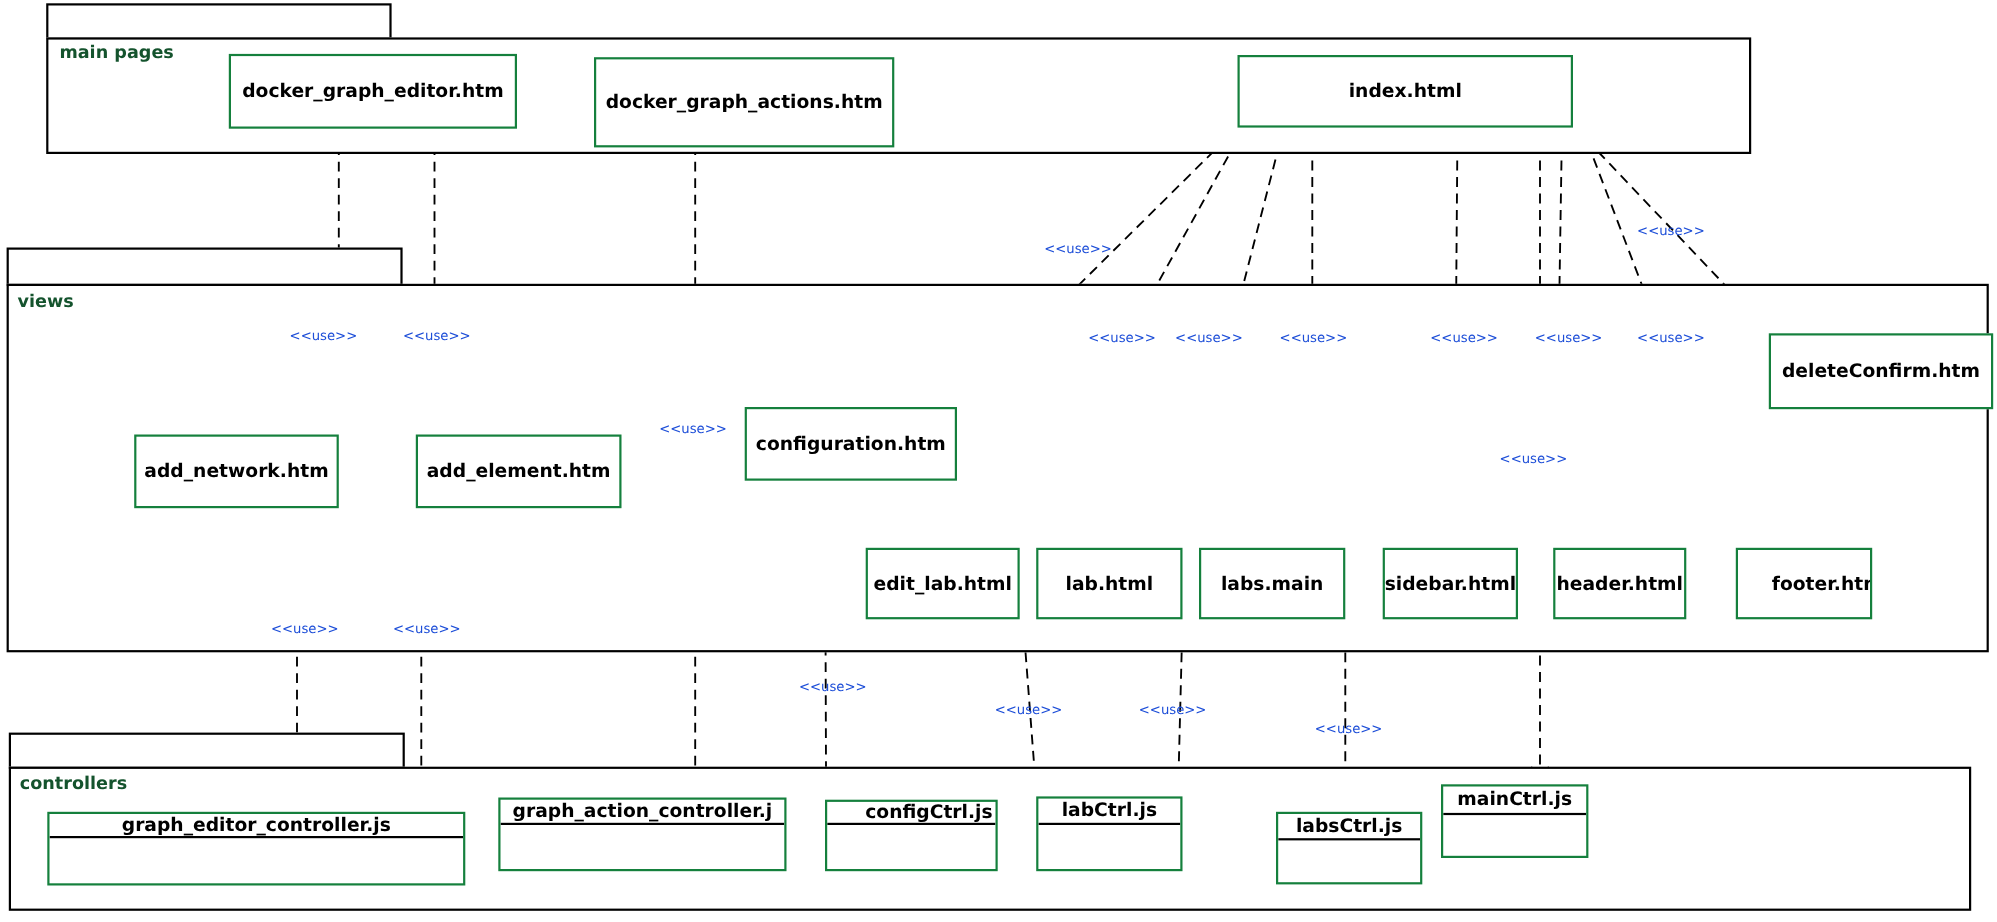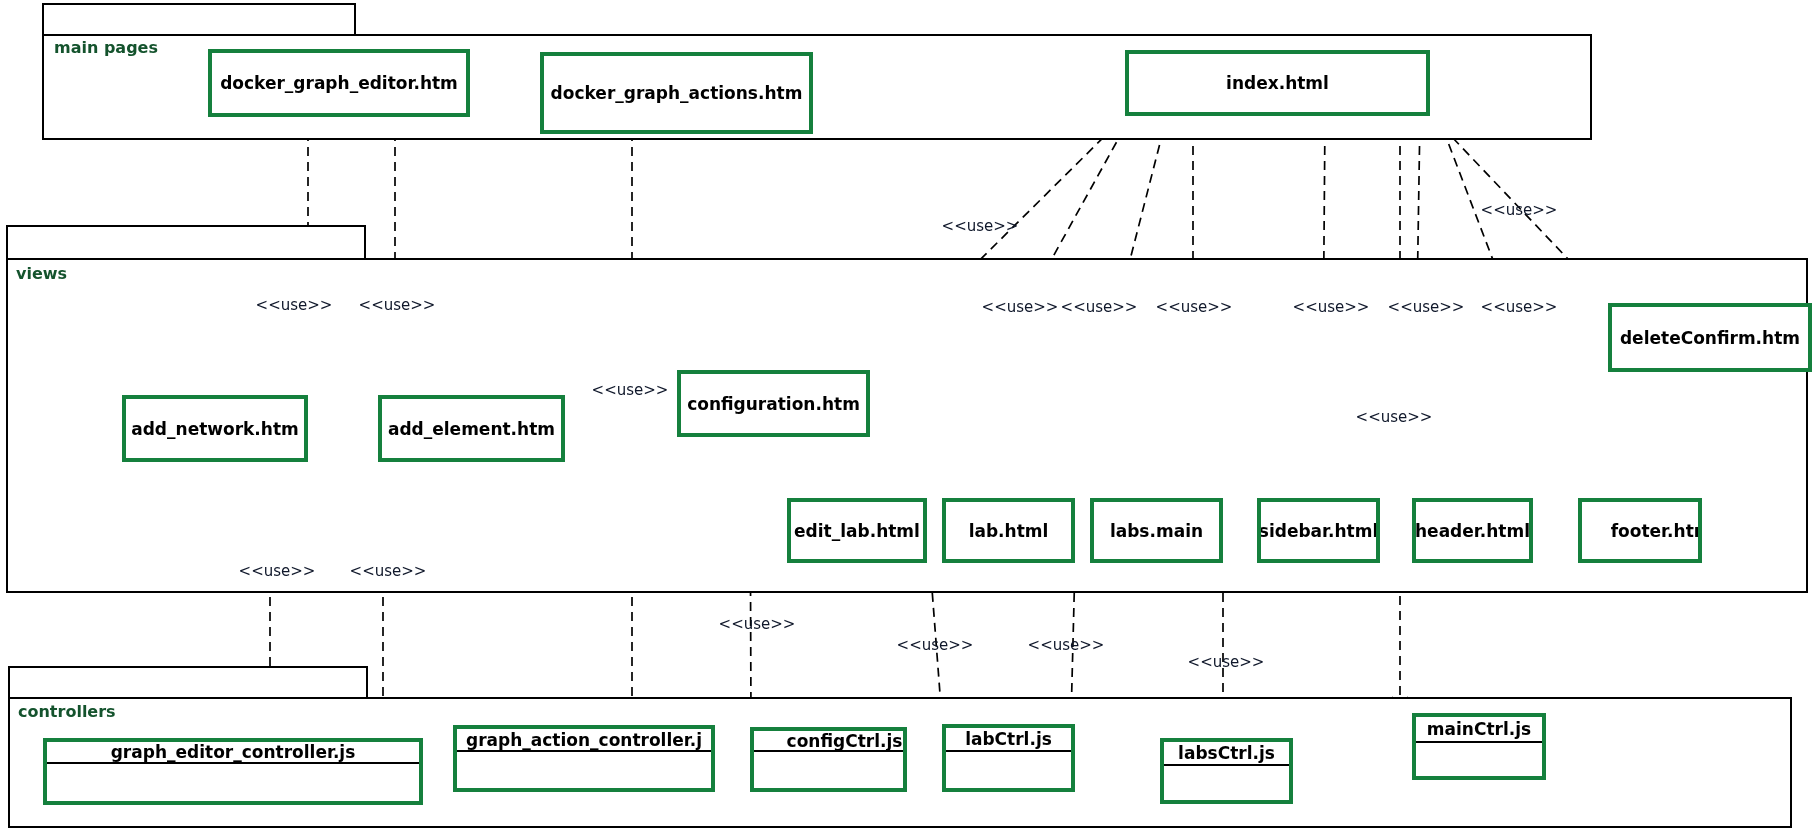--- a/index.html
+++ b/index.html
@@ -3,32 +3,32 @@
 <meta charset="utf-8">
 <style>
   html,body{margin:0;padding:0;background:#fff;}
   #canvas{
     position:relative;width:1815px;height:838px;background:#ffffff;
     font-family:"DejaVu Sans","Liberation Sans",sans-serif;overflow:hidden;
   }
   .pkg-tab,.pkg-body{position:absolute;border:2px solid #000;background:#fff;box-sizing:border-box;}
   .pkg-label{position:absolute;font-weight:bold;font-size:16px;color:#14532d;white-space:nowrap;}
   .node{
-    position:absolute;border:4px solid #15803d;background:#fff;box-sizing:border-box;
+    position:absolute;border:2px solid #15803d;background:#fff;box-sizing:border-box;
     display:flex;align-items:center;justify-content:center;
     font-weight:bold;font-size:17px;color:#000;white-space:nowrap;overflow:hidden;
   }
   .node.compart{align-items:flex-start;}
   .node .title{
     width:100%;box-sizing:border-box;border-bottom:2px solid #000;
     display:flex;align-items:center;justify-content:center;overflow:hidden;white-space:nowrap;
   }
   .use-label{
     position:absolute;transform:translate(-50%,-50%);
-    font-size:15px;color:#0f172a;white-space:nowrap;font-weight:normal;
+    font-size:12px;color:#1d4ed8;white-space:nowrap;font-weight:normal;
   }
   svg#edges{position:absolute;left:0;top:0;pointer-events:none;}
 </style>
 </head>
 <body>
 
 <div id="canvas">
   <svg id="edges" width="1815" height="838" viewBox="0 0 1815 838">
     <defs>
       <marker id="openArrow" viewBox="-14 -9 16 18" refX="0" refY="0" markerWidth="16" markerHeight="18" orient="auto" markerUnits="userSpaceOnUse">
@@ -89,21 +89,21 @@
       </div>
       <div class="node compart" style="left: 750px; top: 727px; width: 157px; height: 65px;">
         <div class="title" style="height: 21px; padding-left: 32px;">configCtrl.js</div>
       </div>
       <div class="node compart" style="left: 942px; top: 724px; width: 133px; height: 68px;">
         <div class="title" style="height: 24px;">labCtrl.js</div>
       </div>
       <div class="node compart" style="left: 1160px; top: 738px; width: 133px; height: 66px;">
         <div class="title" style="height: 24px;">labsCtrl.js</div>
       </div>
-      <div class="node compart" style="left: 1412px; top: 713px; width: 134px; height: 67px;">
+      <div class="node compart" style="left: 1310px; top: 713px; width: 134px; height: 67px;">
         <div class="title" style="height: 26px;">mainCtrl.js</div>
       </div>
     </div>
   <div id="label-layer">
       <div class="use-label" style="left: 294px; top: 305px;">&lt;&lt;use&gt;&gt;</div>
       <div class="use-label" style="left: 397px; top: 305px;">&lt;&lt;use&gt;&gt;</div>
       <div class="use-label" style="left: 277px; top: 571px;">&lt;&lt;use&gt;&gt;</div>
       <div class="use-label" style="left: 388px; top: 571px;">&lt;&lt;use&gt;&gt;</div>
       <div class="use-label" style="left: 630px; top: 390px;">&lt;&lt;use&gt;&gt;</div>
       <div class="use-label" style="left: 757px; top: 624px;">&lt;&lt;use&gt;&gt;</div>

